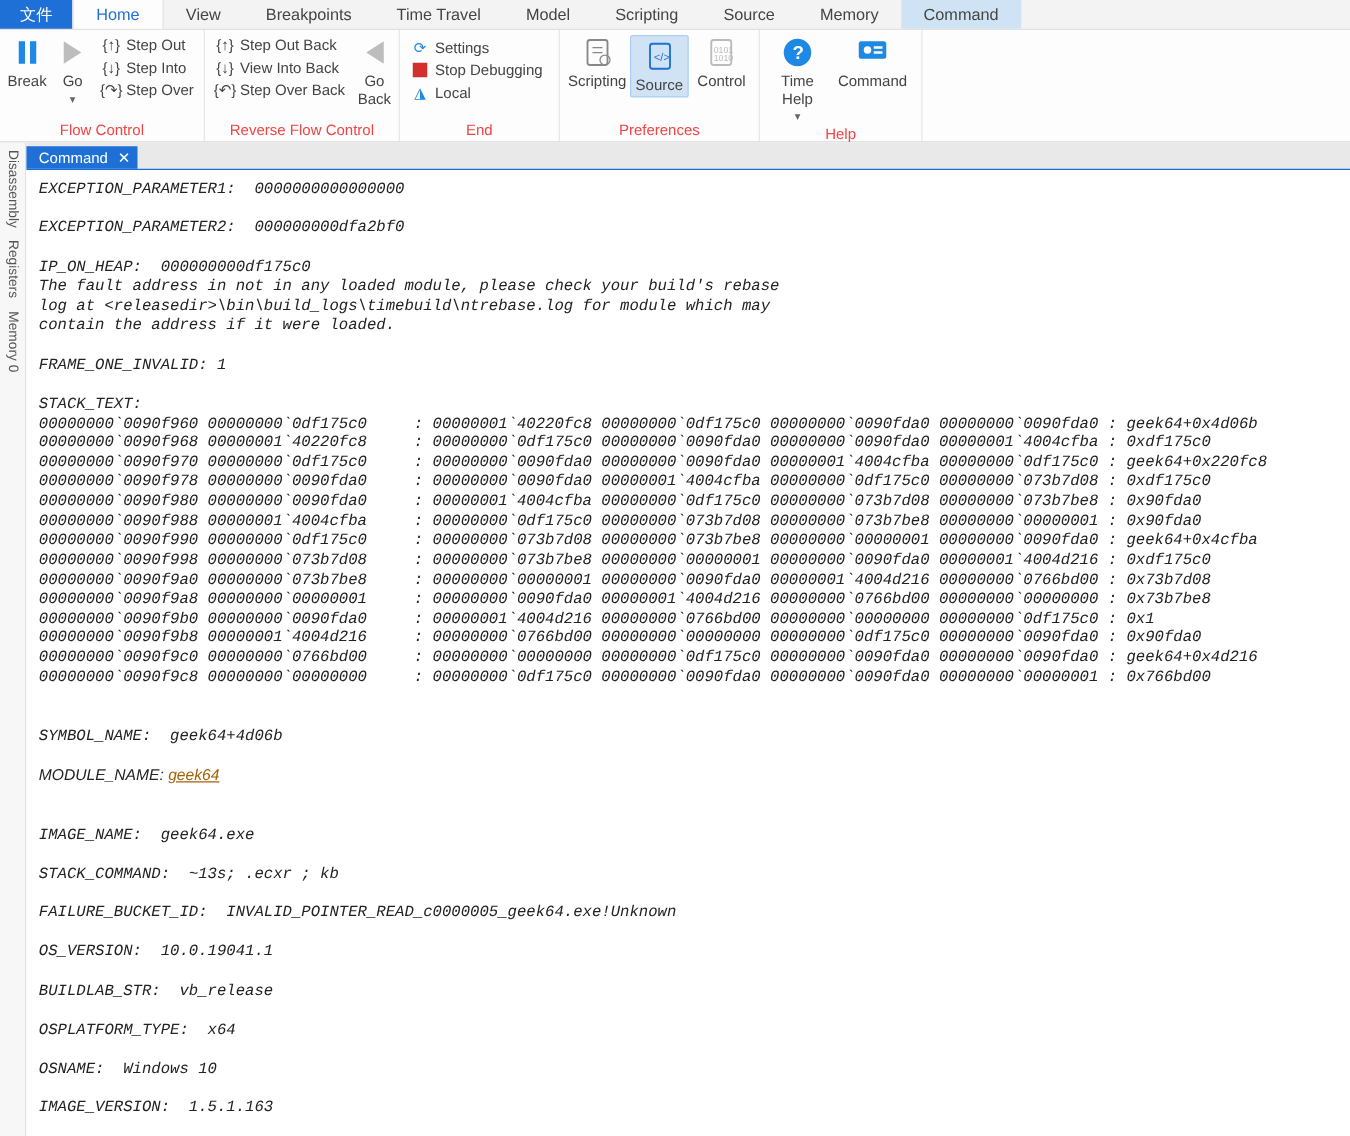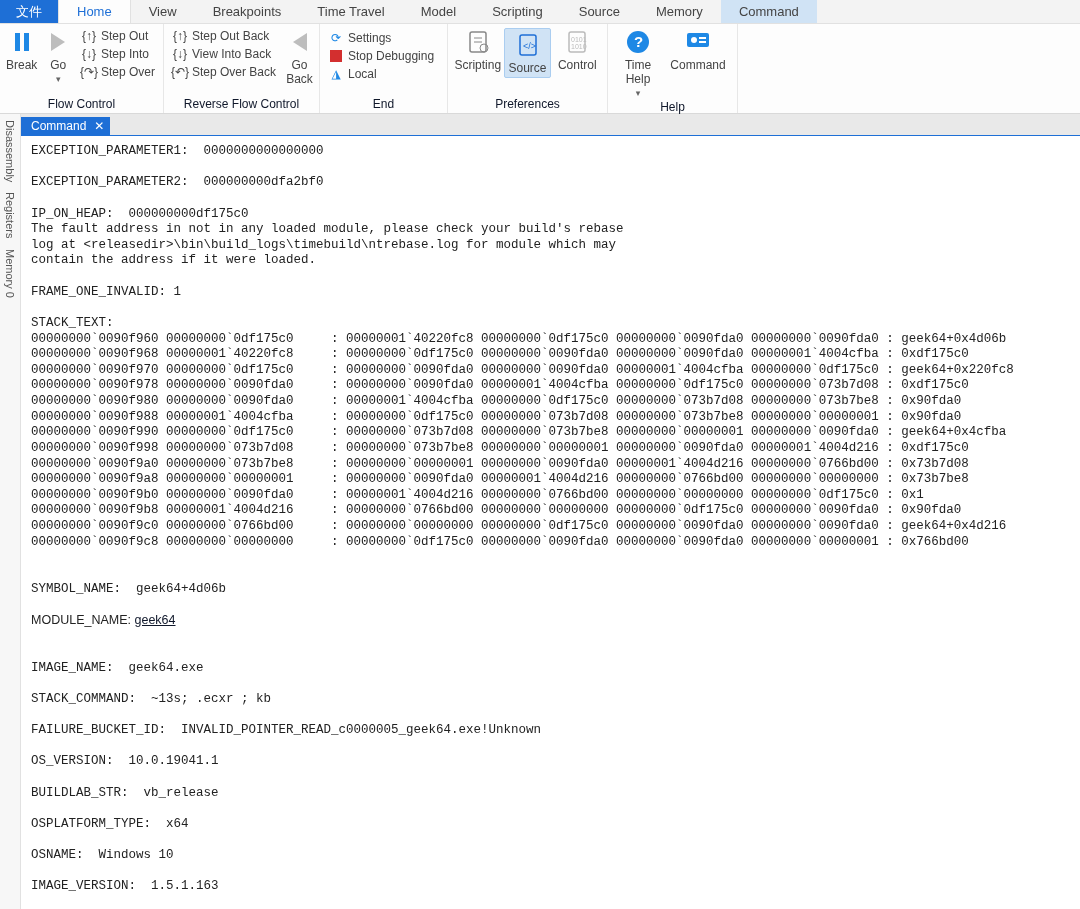--- a/index.html
+++ b/index.html
@@ -8,39 +8,39 @@
   
   .tabbar { display: flex; background: #f3f3f3; border-bottom: 1px solid #e1e1e1; height: 24px; }
   .tab { padding: 2px 18px; font-size: 13px; color: #444; cursor: pointer; display:flex; align-items:center; }
   .tab.file { background: #1e6fd6; color: #fff; padding: 2px 16px; }
   .tab.active { background: #fdfdfd; color: #1e6fd6; border-left:1px solid #e1e1e1; border-right:1px solid #e1e1e1; }
   .tab.cmd-active { background: #d0e3f5; }
   
   .ribbon { display: flex; background: #fdfdfd; border-bottom: 1px solid #d9d9d9; height: 90px; }
   .group { display:flex; flex-direction:column; justify-content:space-between; border-right:1px solid #e7e7e7; padding:4px 6px 2px 6px; }
   .group-body { display:flex; gap:8px; align-items:flex-start; flex:1; }
-  .group-label { text-align:center; font-size:12px; color:#0f172a; padding:2px 0 0 0; }
+  .group-label { text-align:center; font-size:12px; color:#ef4444; padding:2px 0 0 0; }
   .big-btn { display:flex; flex-direction:column; align-items:center; justify-content:flex-start; width:40px; font-size:12px; color:#444; cursor:pointer; gap:2px; }
   .big-btn .glyph { height:28px; display:flex; align-items:center; justify-content:center; }
   .small-list { display:flex; flex-direction:column; gap:2px; font-size:12px; justify-content:center; }
   .small-item { display:flex; align-items:center; gap:4px; color:#444; cursor:pointer; white-space:nowrap; padding:1px 2px;}
   .small-item .ico { width:16px; display:inline-flex; justify-content:center; }
   .pref-btn { display:flex; flex-direction:column; align-items:center; width:58px; font-size:12px; color:#444; cursor:pointer; gap:2px;}
   .pref-btn.sel { background:#d0e3f5; border:1px solid #aacdf0; border-radius:2px; padding:2px 0;}
   .pref-btn .glyph {height:28px; display:flex; align-items:center; justify-content:center;}
   
   .panel-tabbar { display:flex; background:#e9e9e9; height:22px; align-items:flex-end; border-bottom:1px solid #1e6fd6;}
   .panel-tab { background:#1e6fd6; color:#fff; font-size:12px; padding:2px 24px 2px 10px; display:flex; align-items:center; position:relative;}
   .panel-tab .x { position:absolute; right:6px; top:2px; font-size:12px; color:#fff; cursor:pointer; }
   
   .main { flex:1; display:flex; overflow:hidden; }
   .sidebar { width:21px; background:#f7f7f7; border-right:1px solid #e1e1e1; display:flex; flex-direction:column; align-items:center; padding-top:4px; gap:6px;}
   .side-item { writing-mode: vertical-rl; font-size:11px; color:#555; cursor:pointer; padding:2px 0; }
-  .content { flex:1; overflow:auto; background:#fff; padding:8px 10px; font-family: Consolas, "Courier New", monospace; font-size:12.5px; color:#222; white-space:pre; line-height:1.25;}
-  .content a { color:#0f172a; text-decoration:underline; }
+  .content { flex:1; overflow:auto; background:#fff; padding:8px 10px; font-family: Consolas, "Courier New", monospace; font-size:12.5px; color:#222; white-space:pre; line-height:1.25;font-style:italic;}
+  .content a { color:#a16207; text-decoration:underline; }
   .dropdown-caret::after { content:" ▾"; font-size:9px; color:#666;}
 </style>
 </head>
 <body>
 
 <div class="app">
 
   <div class="tabbar">
     <div class="tab file">文件</div>
     <div class="tab active">Home</div>

